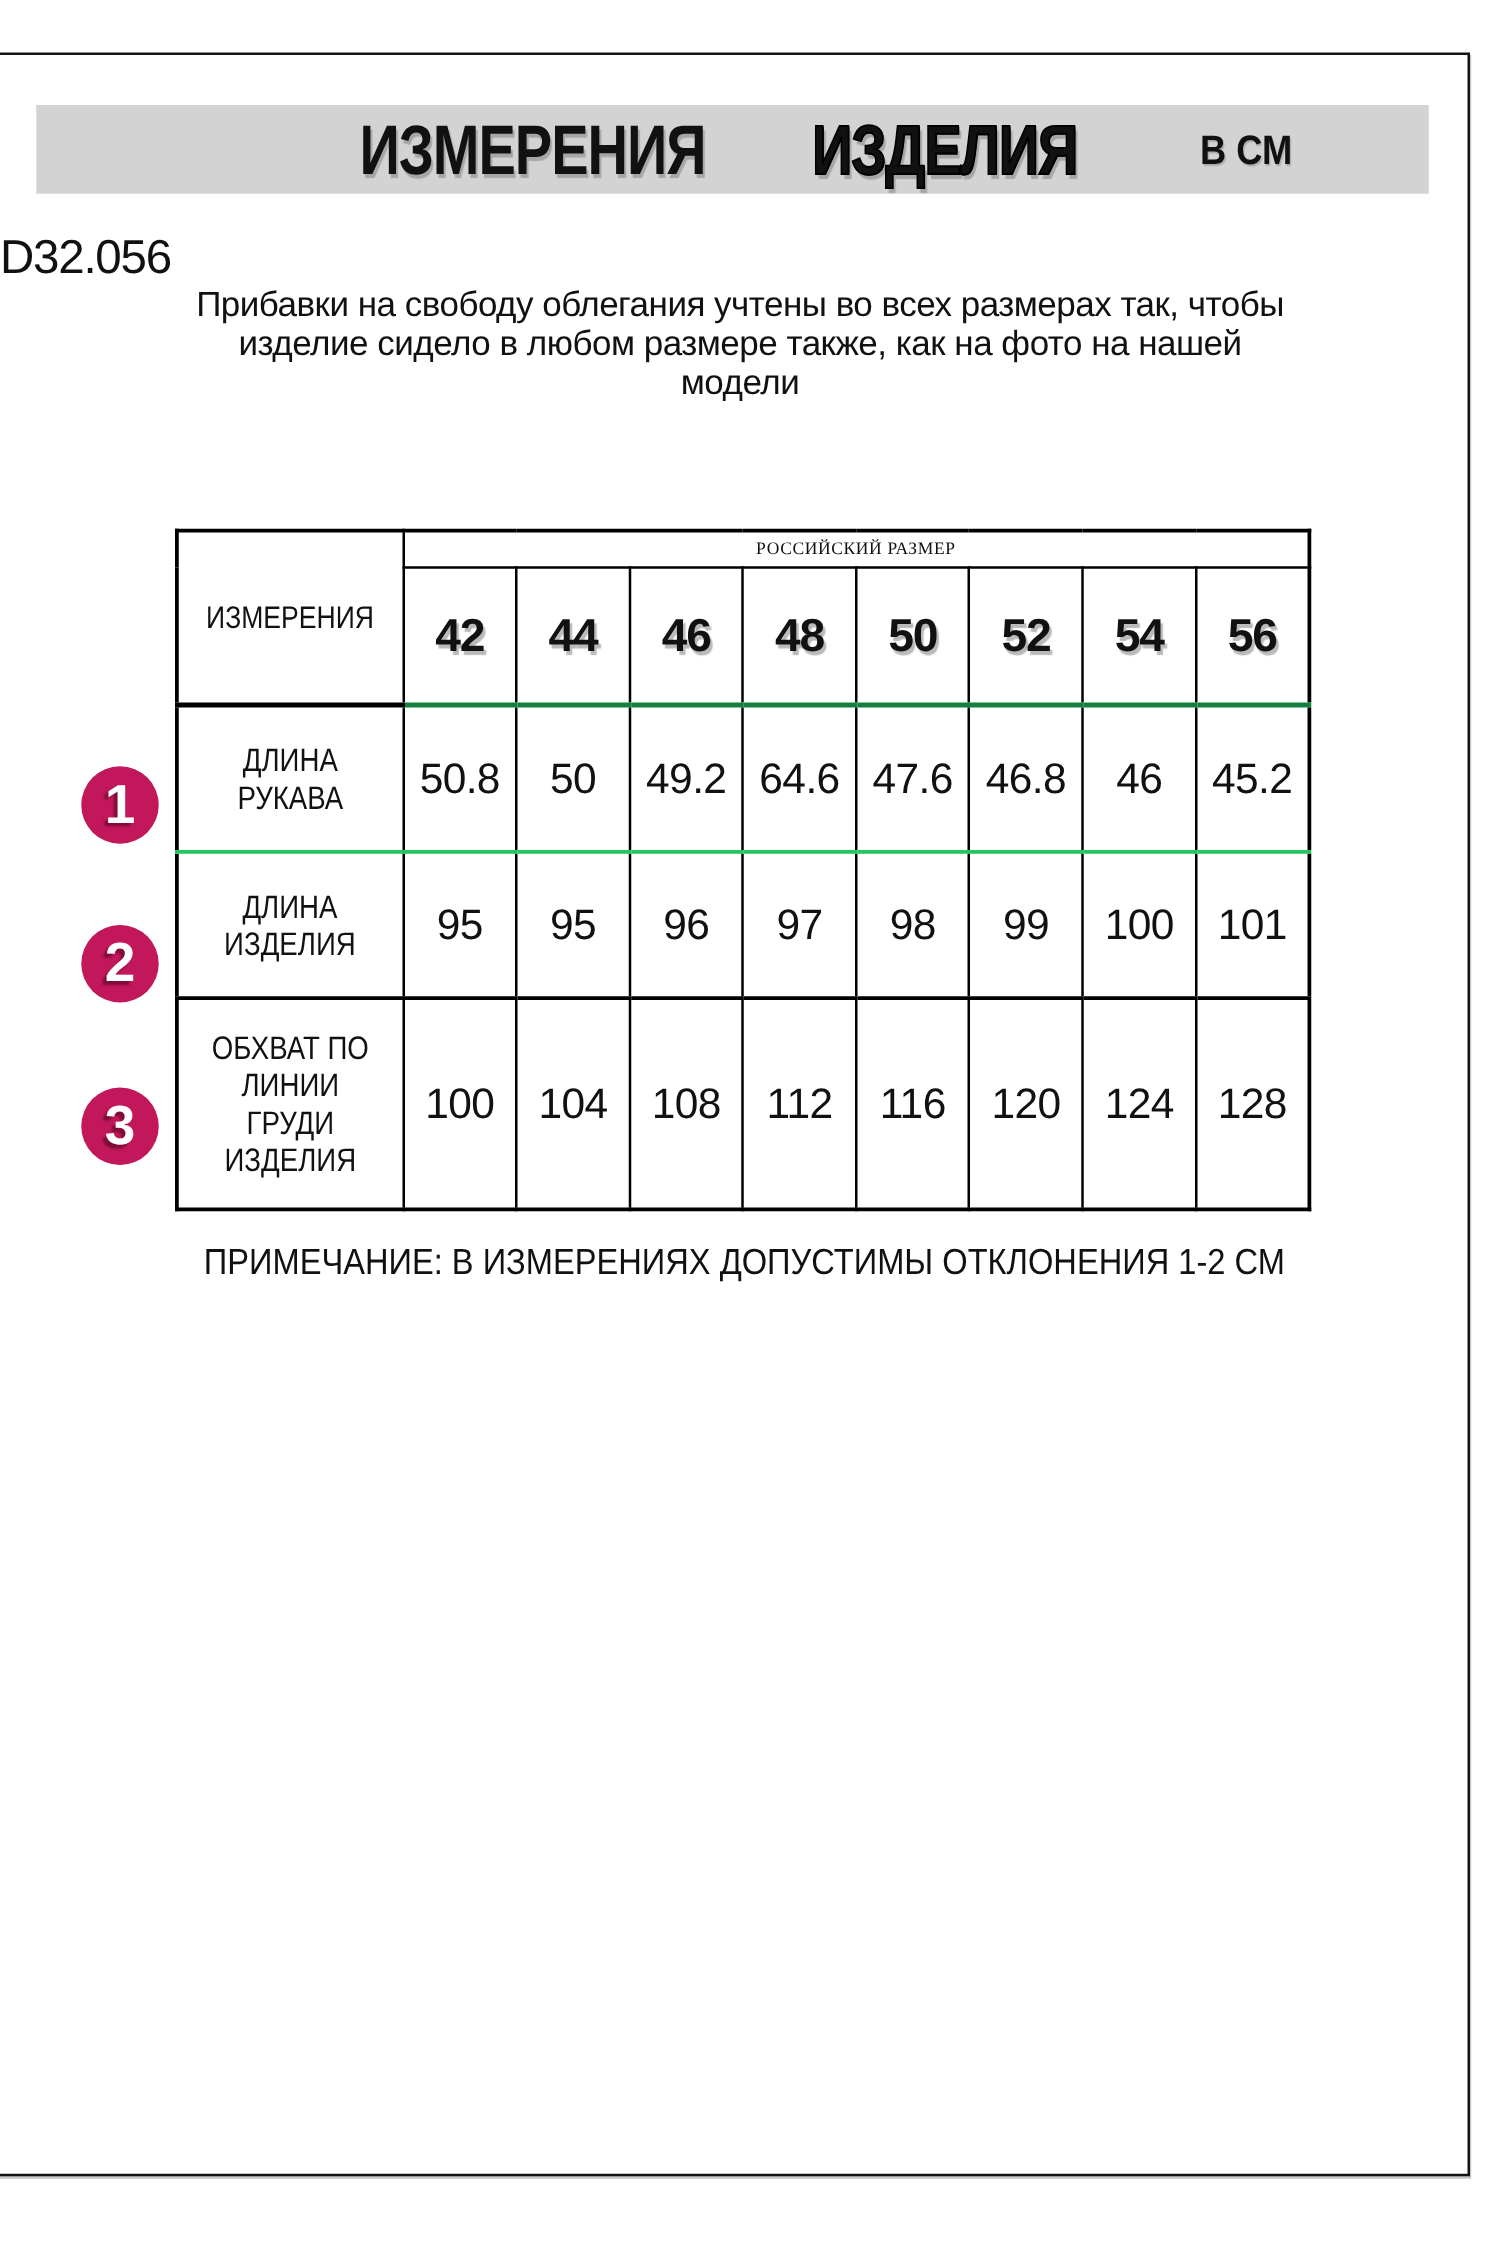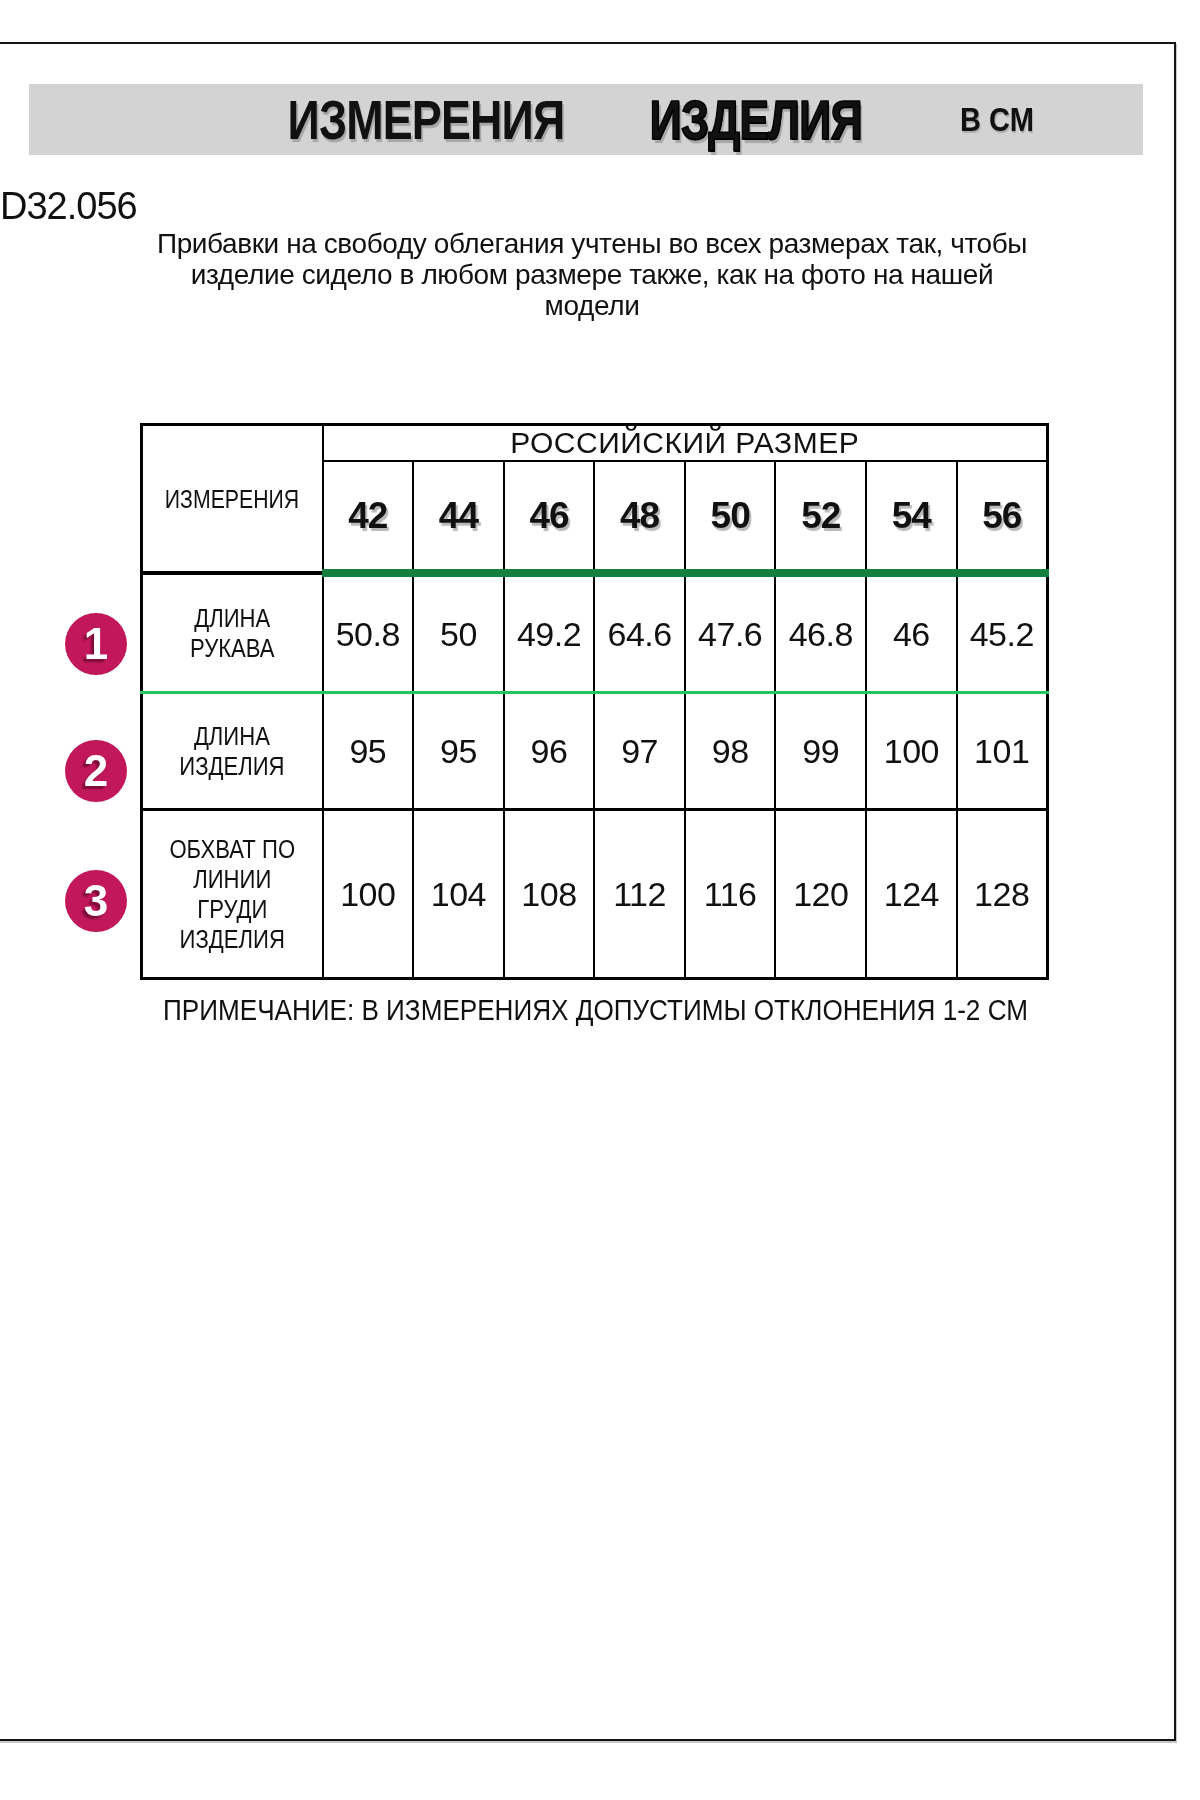--- a/index.html
+++ b/index.html
@@ -92,27 +92,28 @@
   }
   .size-table td {
     border: 2px solid #000;
     padding: 0;
     text-align: center;
     vertical-align: middle;
     overflow: hidden;
   }
   .size-table .group-cell {
     height: 27px;
-    font-size: 30px;
+    font-size: 14px;
     letter-spacing: 0.5px;
+    font-family: Liberation Serif, serif;
   }
   .size-table .corner-cell { border-bottom: 4px solid #000; }
   .size-table .size-cell {
     height: 107px;
-    border-bottom: 8px solid #15803d;
+    border-bottom: 4px solid #15803d;
     font-weight: bold;
     font-size: 37px;
     letter-spacing: -1px;
     text-shadow: 2px 3px 1px #b9b9b9;
   }
   .size-table .row-1 td { height: 114px; border-bottom: 3px solid #22c55e; }
   .size-table .row-2 td { height: 114px; border-bottom: 3px solid #000; }
   .size-table .row-3 td { height: 166px; }
   .size-table .value-cell { font-size: 34px; letter-spacing: -0.5px; }
   .cond {

